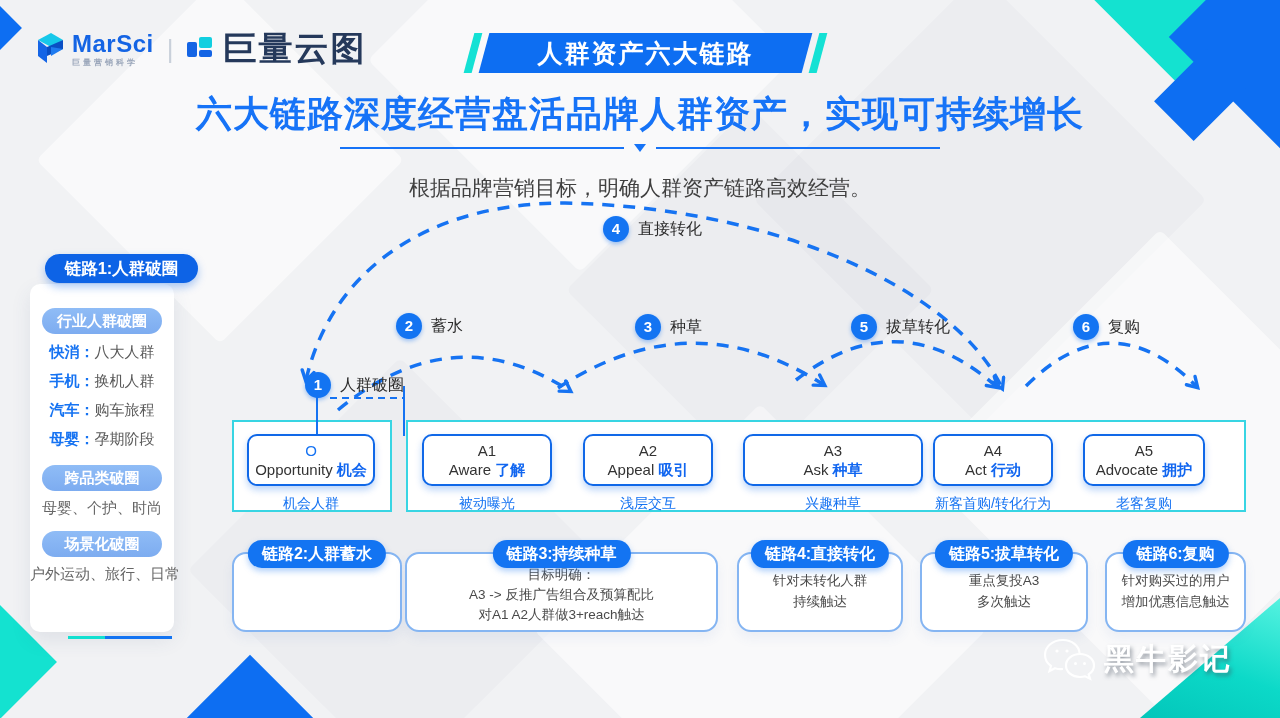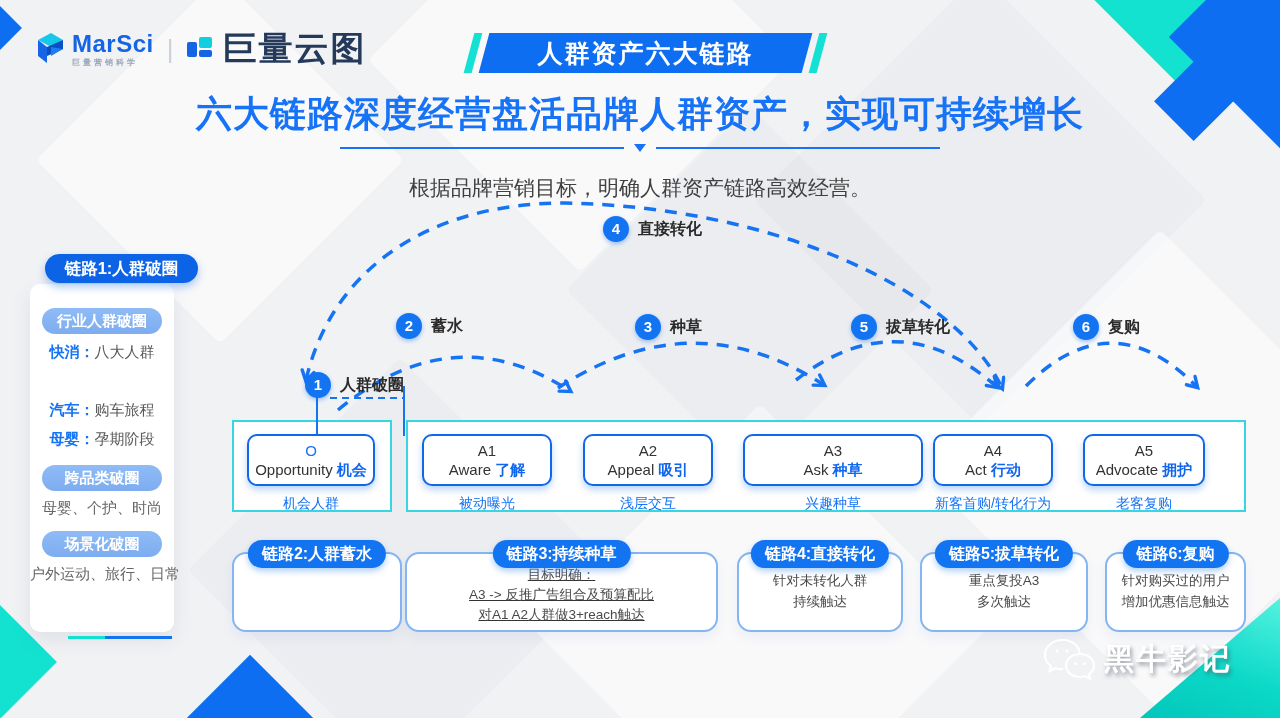--- a/index.html
+++ b/index.html
@@ -87,21 +87,21 @@
   .stage-o-mod .code { color:#1673f2; }
   .stage-caption { margin-top:9px; font-size:14px; color:#1673f2; font-weight:500; white-space:nowrap; }
   
   #flow-arcs { position:absolute; left:0; top:0; z-index:3; pointer-events:none; }
   .flow-badge { position:absolute; display:flex; align-items:center; gap:9px; z-index:4; white-space:nowrap; }
   .badge-circle {
     width:26px; height:26px; border-radius:50%; background:#1374f2; color:#fff;
     font-size:15px; font-weight:700; text-align:center; line-height:26px; flex:0 0 auto;
     box-shadow:0 2px 4px rgba(19,116,242,.4);
   }
-  .badge-label { font-size:16px; font-weight:700; color:#2b2b2b;text-align:right; }
+  .badge-label { font-size:16px; font-weight:400; color:#2b2b2b;text-align:right; }
   
   .link-card {
     position:absolute; top:552px; height:80px; z-index:2;
     background:#fff; border:2px solid #85b5f2; border-radius:14px;
     box-shadow:0 6px 12px rgba(80,120,190,.08);
   }
   .link-pill {
     position:absolute; top:-14px; left:50%; transform:translateX(-50%);
     background:#1374f2; border-radius:15px; padding:0 14px; height:28px;
     color:#fff; font-size:16px; font-weight:800; line-height:28px; white-space:nowrap;
@@ -164,20 +164,23 @@
   <div class="seg"></div>
   <div class="tri"></div>
   <div class="seg"></div>
 </div>
 <p class="subtitle">根据品牌营销目标，明确人群资产链路高效经营。</p>
 
 <div class="sidebar-card">
   <div class="side-pill" style="top:24px;">行业人群破圈</div>
   <div class="side-item" style="top:56px;">
     <span class="term">快消：</span><span class="desc">八大人群</span>
+  </div>
+  <div class="side-item" style="top:85px;">
+    <span class="term">手机：</span><span class="desc">换机人群</span>
   </div>
   <div class="side-item" style="top:114px;">
     <span class="term">汽车：</span><span class="desc">购车旅程</span>
   </div>
   <div class="side-item" style="top:143px;">
     <span class="term">母婴：</span><span class="desc">孕期阶段</span>
   </div>
   <div class="side-pill" style="top:181px;">跨品类破圈</div>
   <div class="side-text" style="top:215px;">母婴、个护、时尚</div>
   <div class="side-pill" style="top:247px;">场景化破圈</div>
@@ -274,21 +277,21 @@
   <span class="badge-label">拔草转化</span>
 </div>
 <div class="flow-badge" style="left:1073px;top:314px;">
   <span class="badge-circle">6</span>
   <span class="badge-label">复购</span>
 </div>
 
 <div class="link-card" style="left:232px;width:170px;">
   <div class="link-pill">链路2:人群蓄水</div>
 </div>
-<div class="link-card three" style="left:405px;width:313px;text-decoration:underline;">
+<div class="link-card three" style="left:405px;width:313px;">
   <div class="link-pill">链路3:持续种草</div>
   <div class="link-body">
     <div>目标明确：</div>
     <div>A3 -&gt; 反推广告组合及预算配比</div>
     <div>对A1 A2人群做3+reach触达</div>
   </div>
 </div>
 <div class="link-card" style="left:737px;width:166px;">
   <div class="link-pill">链路4:直接转化</div>
   <div class="link-body">

